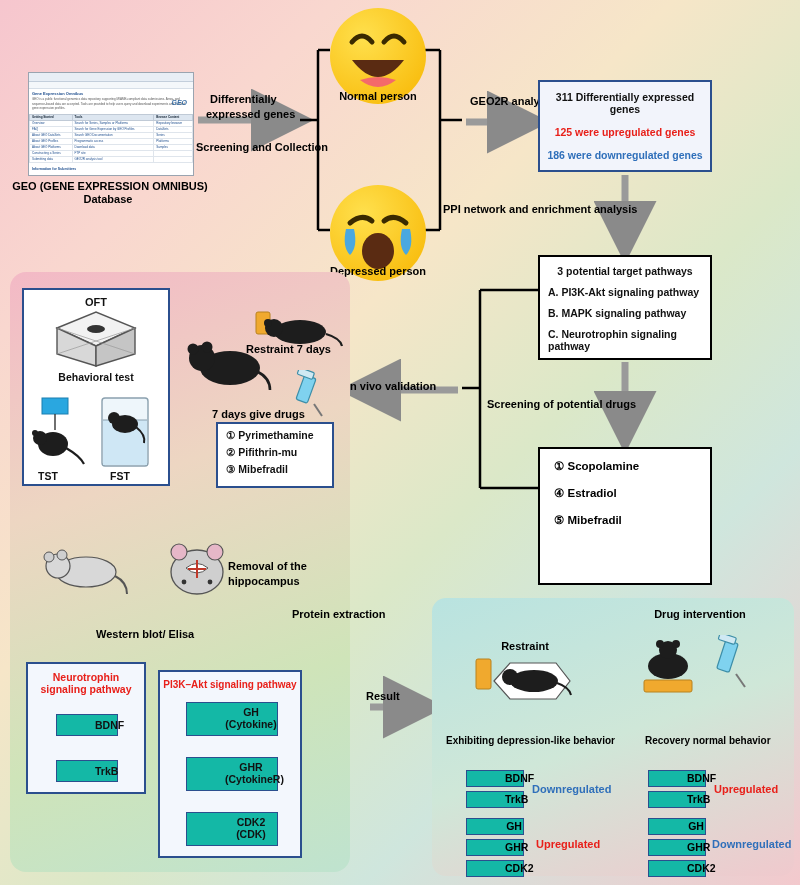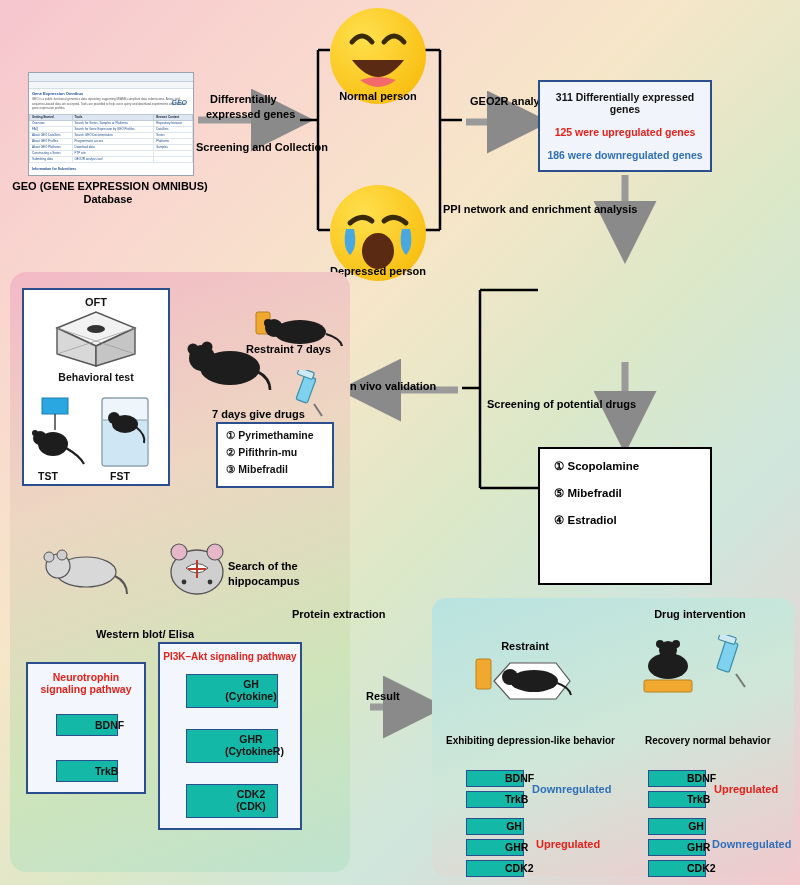--- a/index.html
+++ b/index.html
@@ -220,25 +220,31 @@
   <div class="lbl" style="left:347px; top:380px;">In vivo validation</div>
   <div class="lbl" style="left:487px; top:398px;">Screening of potential drugs</div>
   <div class="lbl" style="left:366px; top:690px;">Result</div>
 
   <div class="box" style="left:538px; top:80px; width:174px; height:92px; border-color:#2b4f8e; background:#f2f4fb;">
     <div style="margin-top:9px; font-weight:bold; font-size:10.5px;">311 Differentially expressed genes</div>
     <div class="red" style="margin-top:11px; font-weight:bold; font-size:10.5px;">125 were upregulated genes</div>
     <div class="blue" style="margin-top:11px; font-weight:bold; font-size:10.5px;">186 were downregulated genes</div>
   </div>
 
+  <div class="box" style="left:538px; top:255px; width:174px; height:105px; border-color:#000; background:#fff; text-align:left;">
+    <div style="text-align:center; margin-top:8px; font-weight:bold; font-size:10.5px;">3 potential target pathways</div>
+    <div style="margin:9px 0 0 8px; font-weight:bold; font-size:10.5px;">A.  PI3K-Akt signaling pathway</div>
+    <div style="margin:9px 0 0 8px; font-weight:bold; font-size:10.5px;">B.  MAPK signaling pathway</div>
+    <div style="margin:9px 0 0 8px; font-weight:bold; font-size:10.5px;">C.  Neurotrophin signaling pathway</div>
+  </div>
 
   <div class="list-box" style="left:538px; top:447px; width:174px; height:138px;">
     <div class="row" style="margin-top:8px">① Scopolamine</div>
+    <div class="row" style="margin-top:9px">④ Estradiol</div>
     <div class="row" style="margin-top:9px">⑤ Mibefradil</div>
-    <div class="row" style="margin-top:9px">④ Estradiol</div>
   </div>
 
   <div class="panel-pink" style="left:10px; top:272px; width:340px; height:600px;"></div>
 
   <div class="box" style="left:22px; top:288px; width:148px; height:198px; border-color:#2b4f8e; background:#ffffff;">
     <div style="margin-top:6px; font-weight:bold; font-size:11px;">OFT</div>
 
     <svg width="94" height="58" viewBox="0 0 94 58" style="display:block;margin:2px auto 0;">
       <polygon points="8,18 47,2 86,18 47,36" fill="#f2f2f2" stroke="#555" stroke-width="1.4"></polygon>
       <polygon points="8,18 8,44 47,56 47,36" fill="#d8d8d8" stroke="#555" stroke-width="1.4"></polygon>
@@ -311,34 +317,34 @@
   <svg width="70" height="62" viewBox="0 0 70 62" style="position:absolute;left:162px;top:538px;">
     <ellipse cx="35" cy="34" rx="26" ry="22" fill="#cfcfcf" stroke="#555" stroke-width="1.3"></ellipse>
     <ellipse cx="17" cy="14" rx="8" ry="8" fill="#e6b7c8" stroke="#555" stroke-width="1.1"></ellipse>
     <ellipse cx="53" cy="14" rx="8" ry="8" fill="#e6b7c8" stroke="#555" stroke-width="1.1"></ellipse>
     <path d="M24,30 q11,-9 22,0 q-11,10 -22,0z" fill="#fff" stroke="#555" stroke-width="1"></path>
     <line x1="35" y1="22" x2="35" y2="40" stroke="#c0392b" stroke-width="2"></line>
     <line x1="26" y1="31" x2="44" y2="31" stroke="#c0392b" stroke-width="2"></line>
     <circle cx="22" cy="44" r="2.4" fill="#333"></circle>
     <circle cx="48" cy="44" r="2.4" fill="#333"></circle>
   </svg>
-  <div class="lbl" style="left:228px; top:560px;">Search of the</div>
+  <div class="lbl" style="left:228px; top:560px;">Removal of the</div>
   <div class="lbl" style="left:228px; top:575px;">hippocampus</div>
 
   <div class="lbl" style="left:96px; top:628px;">Western blot/ Elisa</div>
   <div class="lbl" style="left:292px; top:608px;text-align:center;">Protein extraction</div>
 
   <div class="box" style="left:26px; top:662px; width:120px; height:132px; border-color:#2b4f8e; background:#f3f7fd;">
     <div class="red" style="margin-top:7px; font-weight:bold; font-size:10.5px;">Neurotrophin</div>
     <div class="red" style="font-weight:bold; font-size:10.5px;">signaling pathway</div>
     <div class="mini" style="left:28px; top:50px; width:62px; height:22px; line-height:20px;">BDNF</div>
     <div class="mini" style="left:28px; top:96px; width:62px; height:22px; line-height:20px;">TrkB</div>
   </div>
 
-  <div class="box" style="left:158px; top:642px; width:144px; height:188px; border-color:#2b4f8e; background:#f3f7fd;">
+  <div class="box" style="left:158px; top:670px; width:144px; height:188px; border-color:#2b4f8e; background:#f3f7fd;">
     <div class="red" style="margin-top:7px; font-weight:bold; font-size:10px;">PI3K–Akt signaling pathway</div>
     <div class="mini" style="left:26px; top:30px; width:92px; height:34px;">
       <div style="margin-top:3px">GH</div>
       <div>(Cytokine)</div>
     </div>
     <div class="mini" style="left:26px; top:85px; width:92px; height:34px;">
       <div style="margin-top:3px">GHR</div>
       <div>(CytokineR)</div>
     </div>
     <div class="mini" style="left:26px; top:140px; width:92px; height:34px;">

